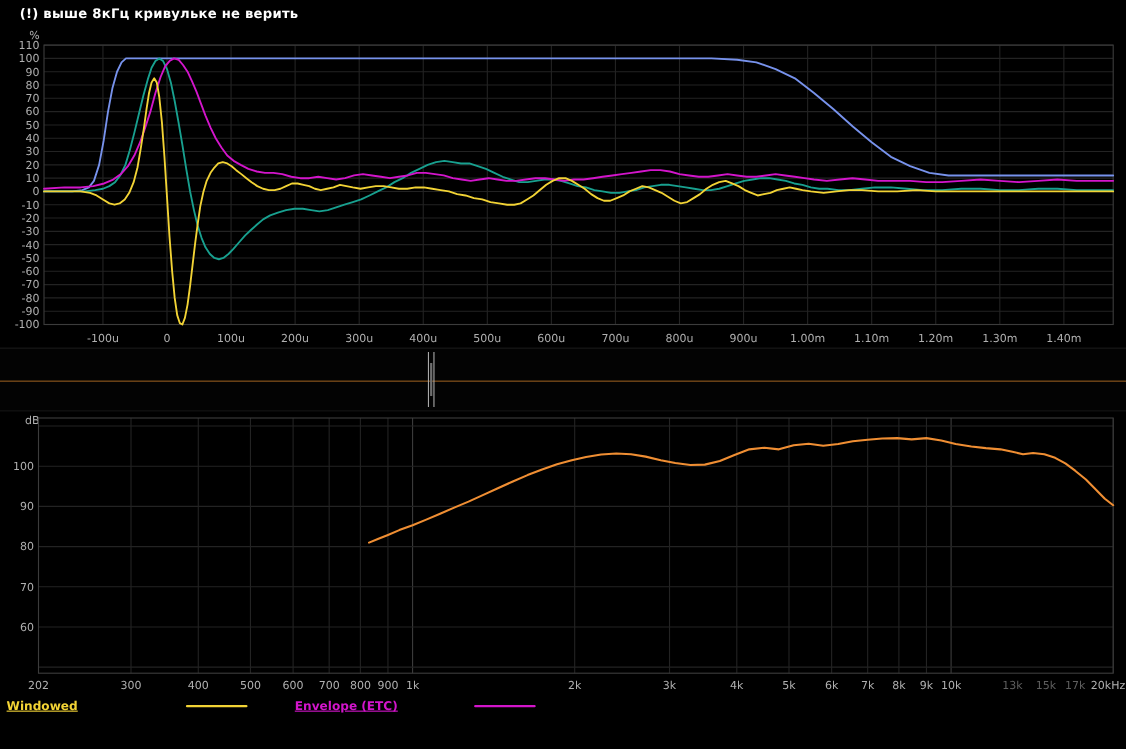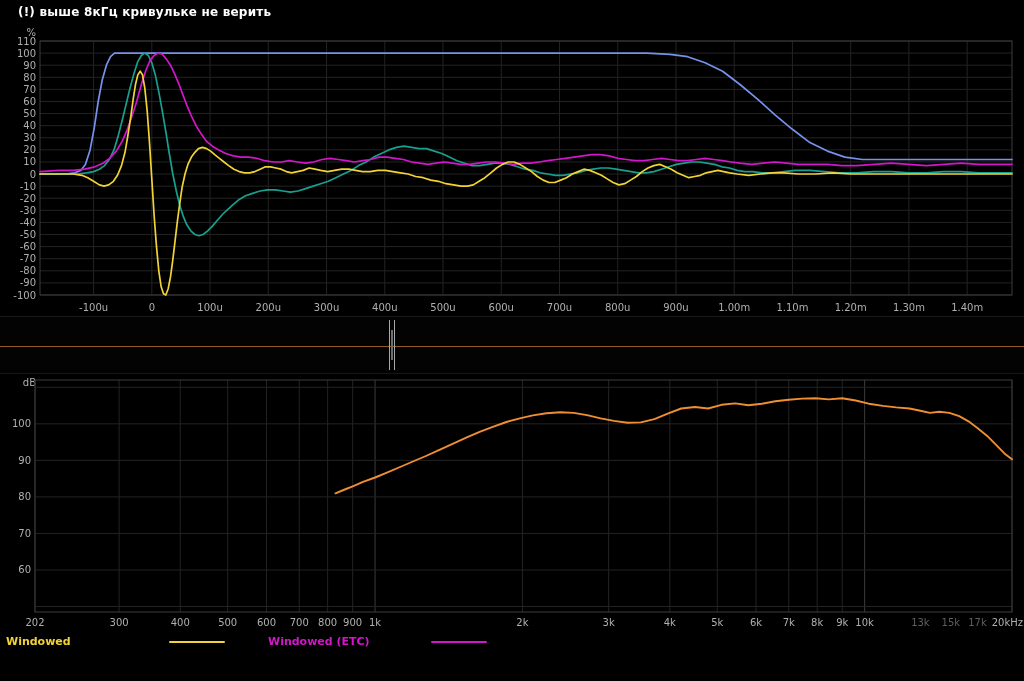--- a/index.html
+++ b/index.html
@@ -14,21 +14,21 @@
   #impulse-chart { top:24px; }
   #freq-chart    { top:374px; }
   .strip { position:absolute; left:0; top:316px; width:1024px; height:58px;
            border-top:1px solid #1a1a1a; border-bottom:1px solid #151515; background:#030303; }
   .strip .hline  { position:absolute; left:0; right:0; top:29px; height:1px; }
   .strip .marker { position:absolute; top:3px; bottom:3px; width:1px; background:#a9a9a9; }
   .strip .blip   { position:absolute; top:13px; height:30px; width:2px; background:#6f6f6f; }
   .legend { position:absolute; left:0; top:630px; width:1024px; }
   .legend-row  { display:flex; height:23px; align-items:center; }
   .legend-item { display:flex; align-items:center; width:262px; cursor:default; }
-  .legend-item .lbl  { font-size:11px; font-weight:bold; padding-left:6px; width:169px; white-space:nowrap; }
+  .legend-item .lbl  { font-size:11px; font-weight:bold; padding-left:6px; width:169px; white-space:nowrap;text-decoration:underline; }
   .legend-item .line { width:56px; height:2px; border-radius:1px; }
   svg text { font-family:"DejaVu Sans", sans-serif; }
 </style>
 </head>
 <body>
 
 <div class="screen">
   <div class="title">(!) выше 8кГц кривульке не верить</div>
 
   <span class="unit-label" id="pct-label">%</span>
@@ -182,18 +182,18 @@
       <text x="31" y="199.48425196850394" text-anchor="end" fill="#b0b0b0" font-size="10">60</text>
     </svg>
 
   <div class="legend" id="legend">
       <div class="legend-row">
         <div class="legend-item">
           <span class="lbl" style="color: rgb(242, 211, 53);">Windowed</span>
           <span class="line" style="background: rgb(242, 211, 53);"></span>
         </div>
         <div class="legend-item">
-          <span class="lbl" style="color: rgb(211, 21, 203);">Windowed (ETC)</span>
+          <span class="lbl" style="color: rgb(211, 21, 203);">Envelope (ETC)</span>
           <span class="line" style="background: rgb(211, 21, 203);"></span>
         </div>
       </div>
     </div>
 </div>
 
 </body></html>

